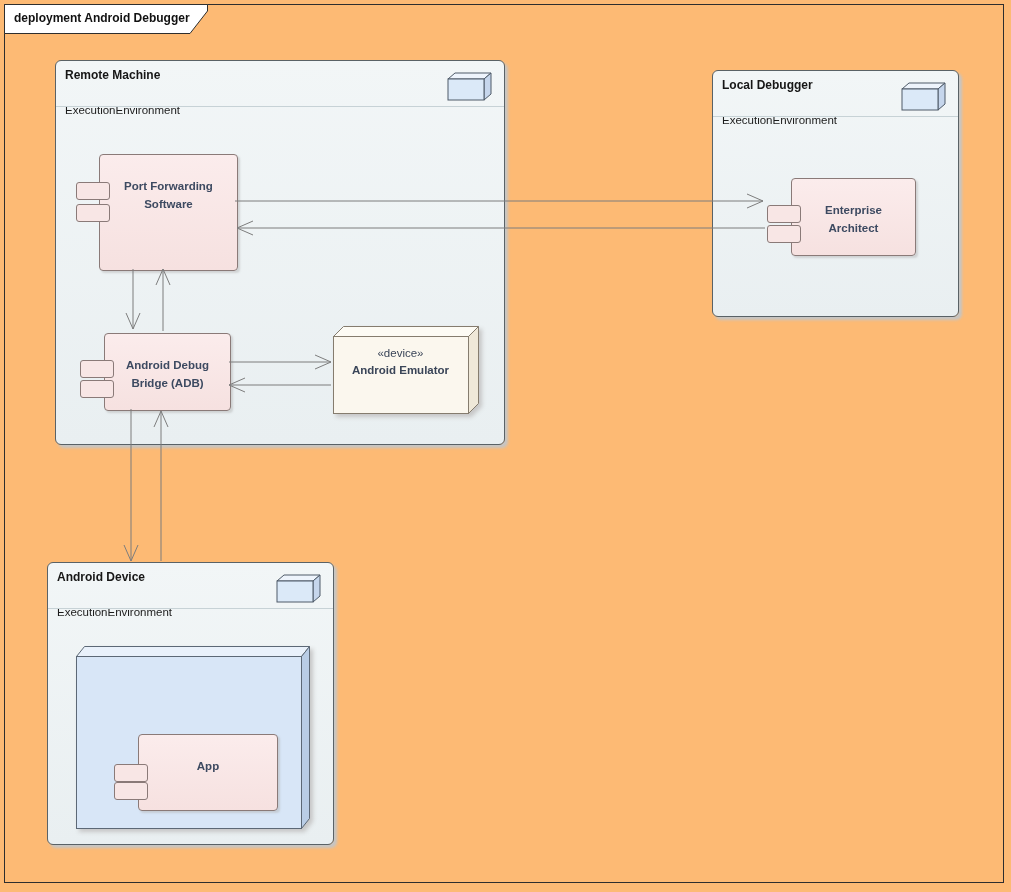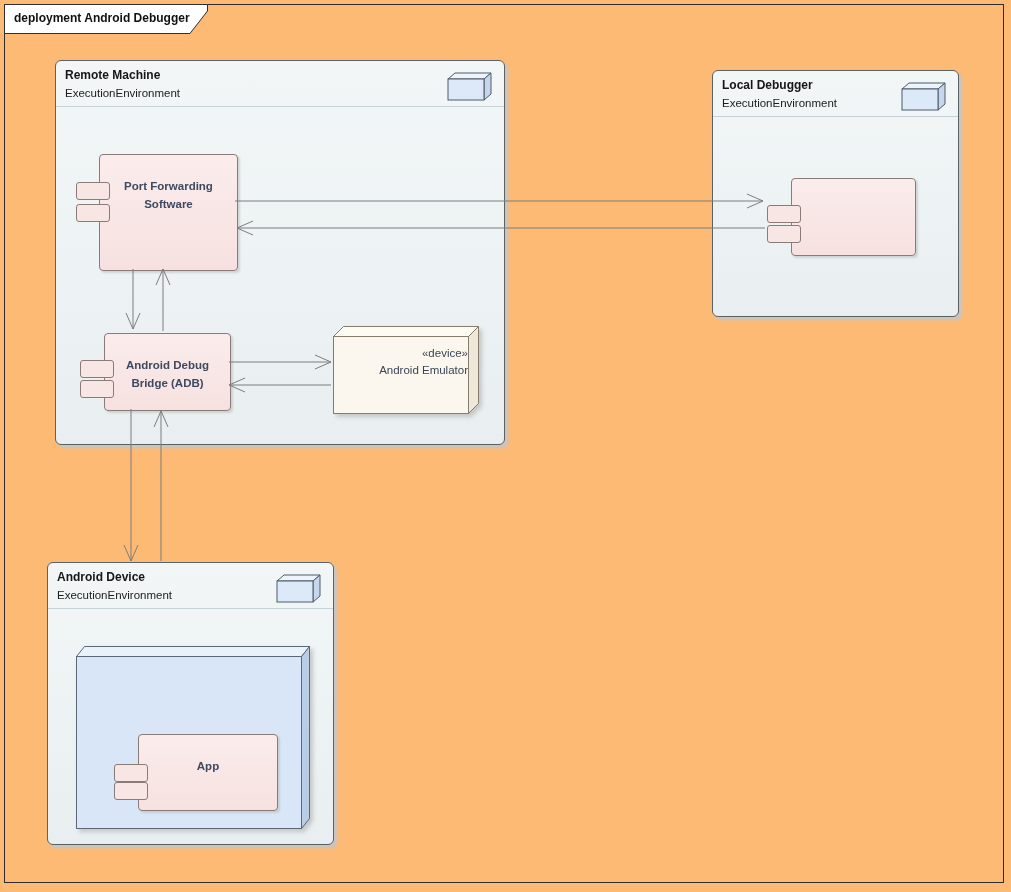--- a/index.html
+++ b/index.html
@@ -4,33 +4,33 @@
 <style>
   html,body{margin:0;padding:0;background:#ffffff;}
   .canvas{position:relative;width:1011px;height:892px;background:#fdba74;overflow:hidden;
     font-family:"Liberation Sans","DejaVu Sans",sans-serif;}
   .frame{position:absolute;left:4px;top:4px;width:998px;height:877px;border:1px solid #2e2e2e;}
   .frame-tab{position:absolute;left:4px;top:4px;}
   .frame-title{position:absolute;left:14px;top:11px;font-size:12px;font-weight:bold;color:#111;}
   .container{position:absolute;background:linear-gradient(180deg,#f2f6f7 0%,#e9eff1 100%);
     border:1px solid #5a6266;border-radius:6px;box-shadow:3px 3px 3px #c5c5c5;}
   .c-title{position:absolute;left:9px;top:7px;font-size:12px;font-weight:bold;color:#161616;}
-  .c-sub{position:absolute;left:9px;top:26px;font-size:11.5px;color:#1c1c1c;}
+  .c-sub{position:absolute;left:9px;top:43px;font-size:11.5px;color:#1c1c1c;}
   .c-div{position:absolute;left:0;right:0;top:45px;border-top:1px solid #c7d2d6;}
   .cube{position:absolute;right:12px;top:11px;}
   .component{position:absolute;background:linear-gradient(180deg,#fbecec 0%,#f6e1e0 100%);
     border:1px solid #8a7a78;border-radius:4px;box-shadow:2px 2px 2px rgba(175,175,175,0.45);
     text-align:center;}
   .comp-label{margin-top:22px;font-size:11.5px;font-weight:bold;color:#3d4a61;
     line-height:18px;white-space:pre-line;}
   .tab{position:absolute;width:32px;height:16px;background:#f8e6e5;border:1px solid #8a7a78;border-radius:3px;}
   .node3d{position:absolute;filter:drop-shadow(3px 3px 2px #c6c6c6);}
-  .node3d-text{position:absolute;text-align:right;font-size:11.5px;color:#3a4558;line-height:17px;}
+  .node3d-text{position:absolute;text-align:center;font-size:11.5px;color:#3a4558;line-height:17px;}
   .node3d-text .st{font-weight:normal;}
-  .node3d-text .nm{font-weight:normal;}
+  .node3d-text .nm{font-weight:bold;}
   .connectors{position:absolute;left:0;top:0;pointer-events:none;}
   .connectors path{fill:none;stroke:#7d7d7d;stroke-width:1;}
 </style>
 </head>
 <body>
 
 <div class="canvas">
 
   <div class="frame"></div>
   <svg class="frame-tab" width="206" height="31">
@@ -77,20 +77,22 @@
     <div class="c-title">Local Debugger</div>
     <div class="c-sub">ExecutionEnvironment</div>
     <div class="c-div"></div>
     <svg class="cube" width="45" height="29">
       <polygon points="1,7 8,1 44,1 37,7" fill="#eef4fc" stroke="#4e5a68"></polygon>
       <polygon points="37,7 44,1 44,22 37,28" fill="#c6d6ec" stroke="#4e5a68"></polygon>
       <rect x="1" y="7" width="36" height="21" fill="#dbe9f8" stroke="#4e5a68"></rect>
     </svg>
 
     <div class="component" style="left:78px;top:107px;width:123px;height:76px">
+      <div class="comp-label">Enterprise
+Architect</div>
       <div class="tab" style="left:-25px;top:26px"></div>
       <div class="tab" style="left:-25px;top:46px"></div>
     </div>
   </div>
 
   <div class="container" style="left:47px;top:562px;width:285px;height:281px">
     <div class="c-title">Android Device</div>
     <div class="c-sub">ExecutionEnvironment</div>
     <div class="c-div"></div>
     <svg class="cube" width="45" height="29">

